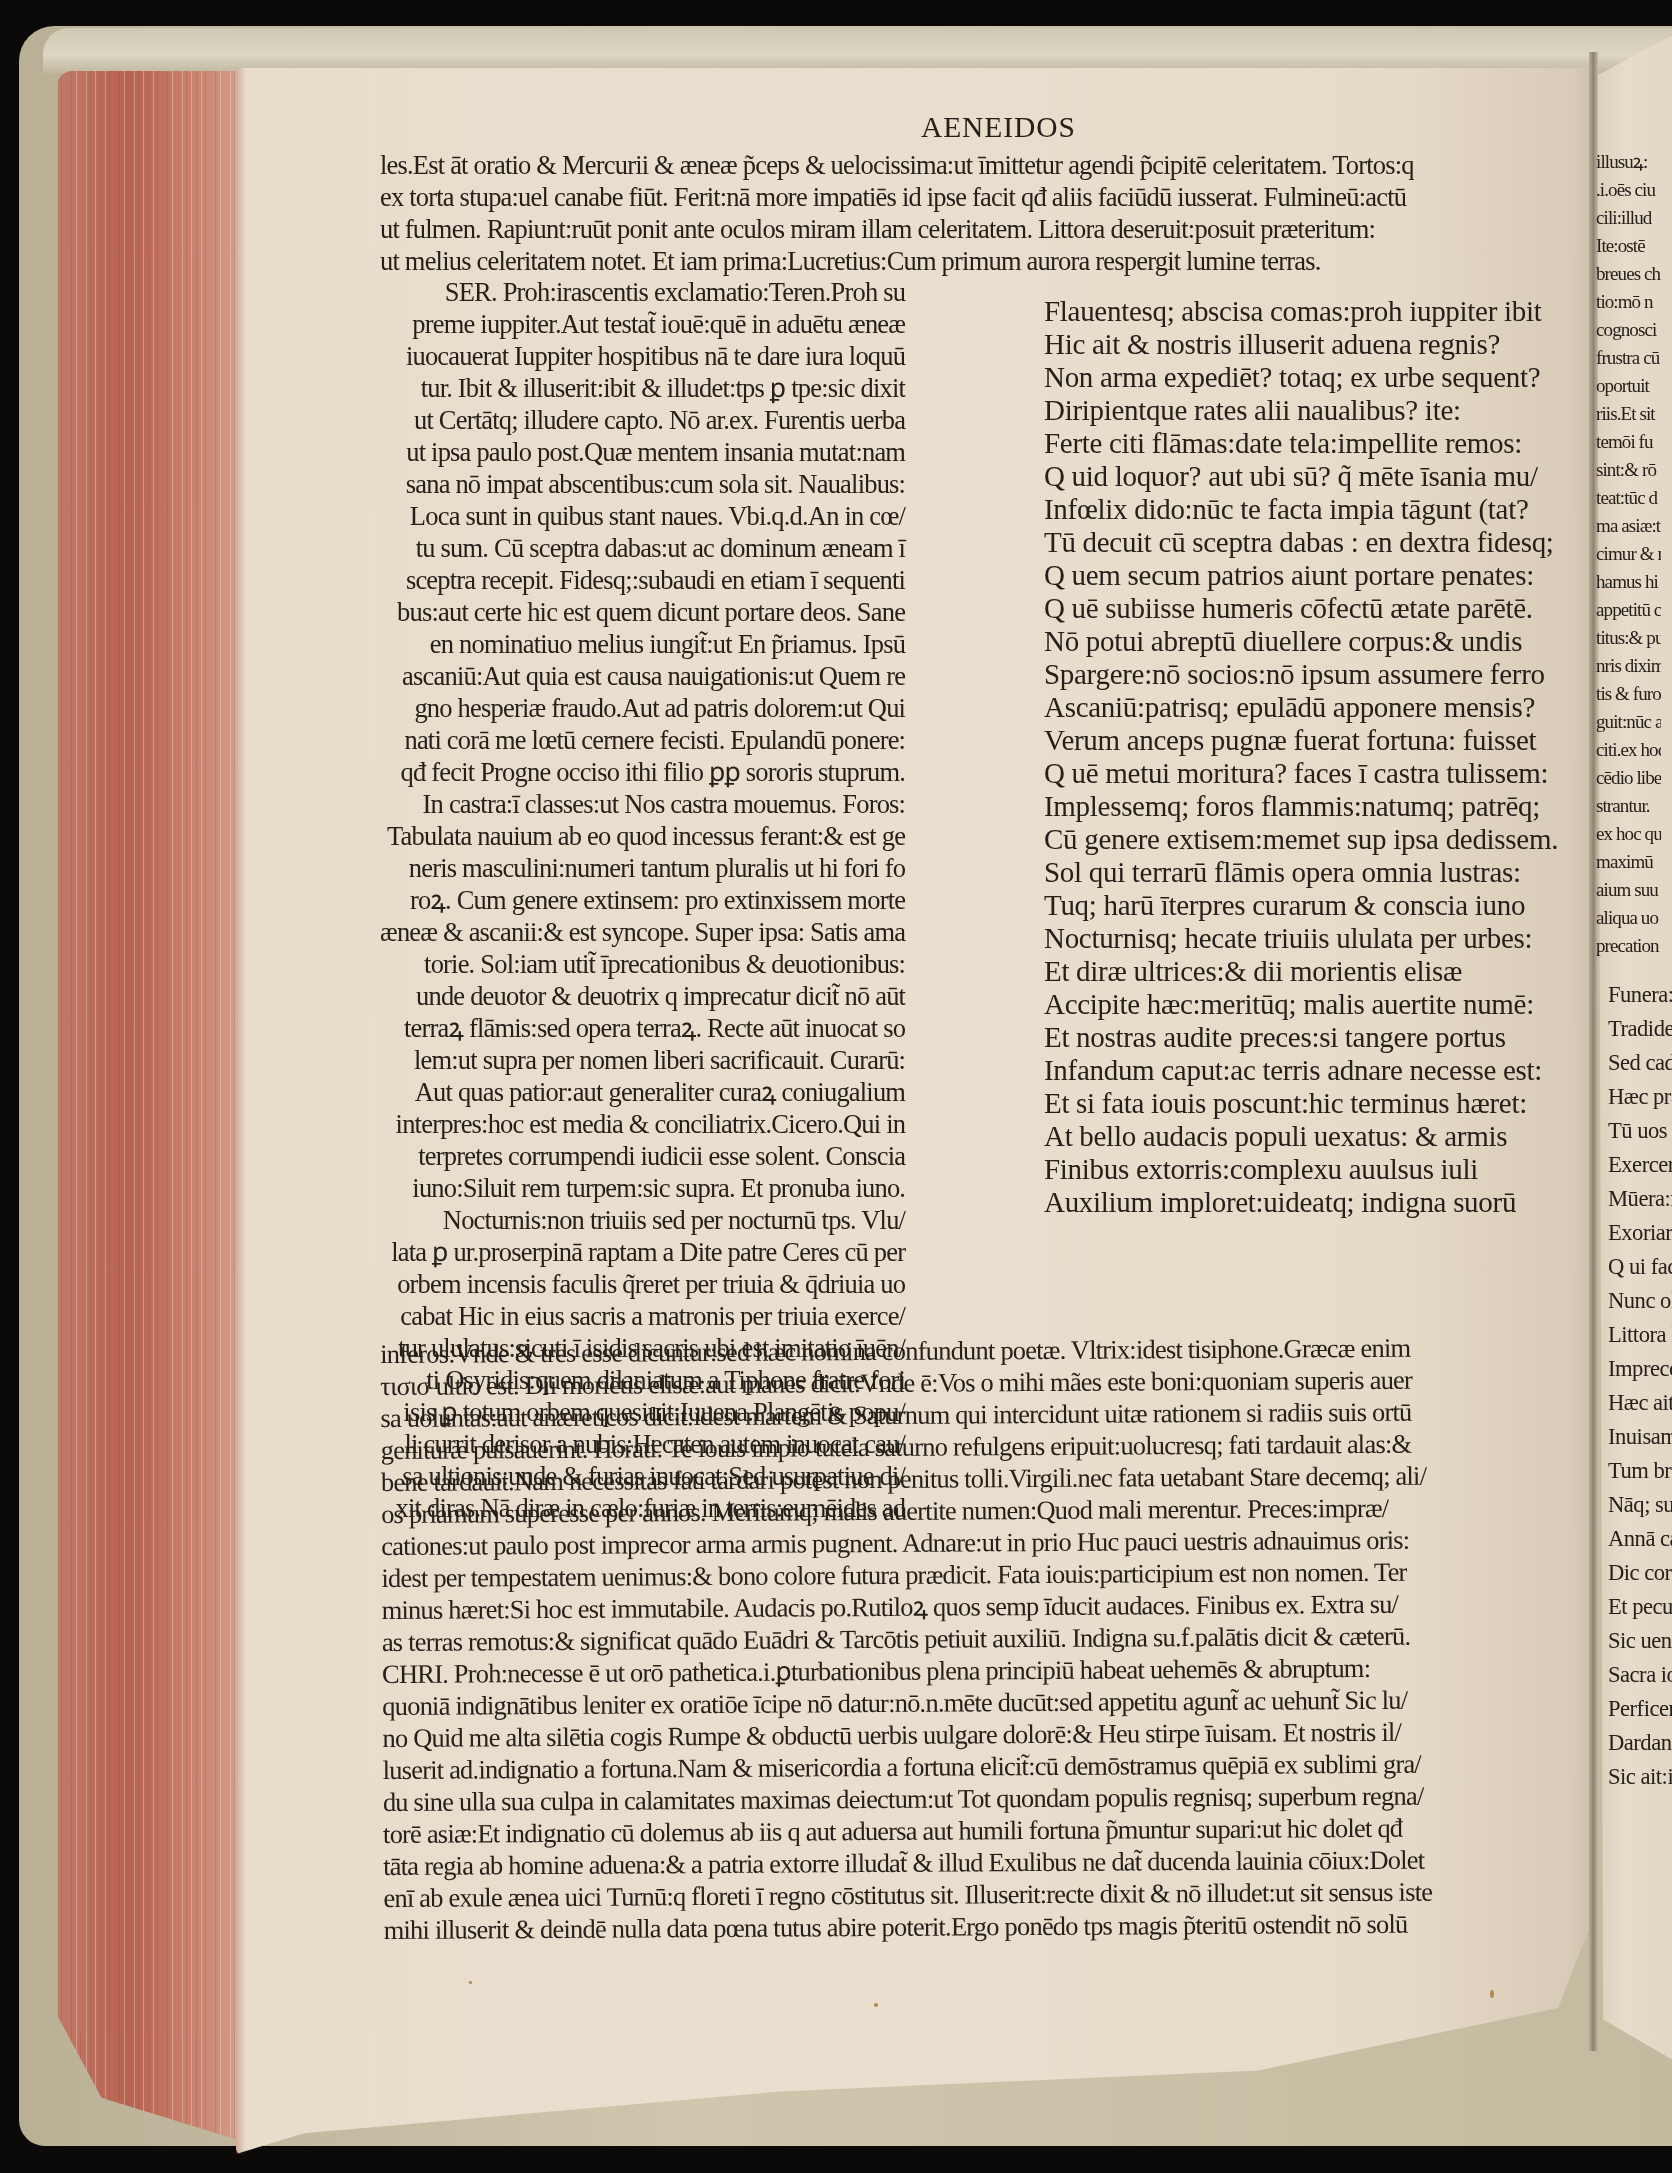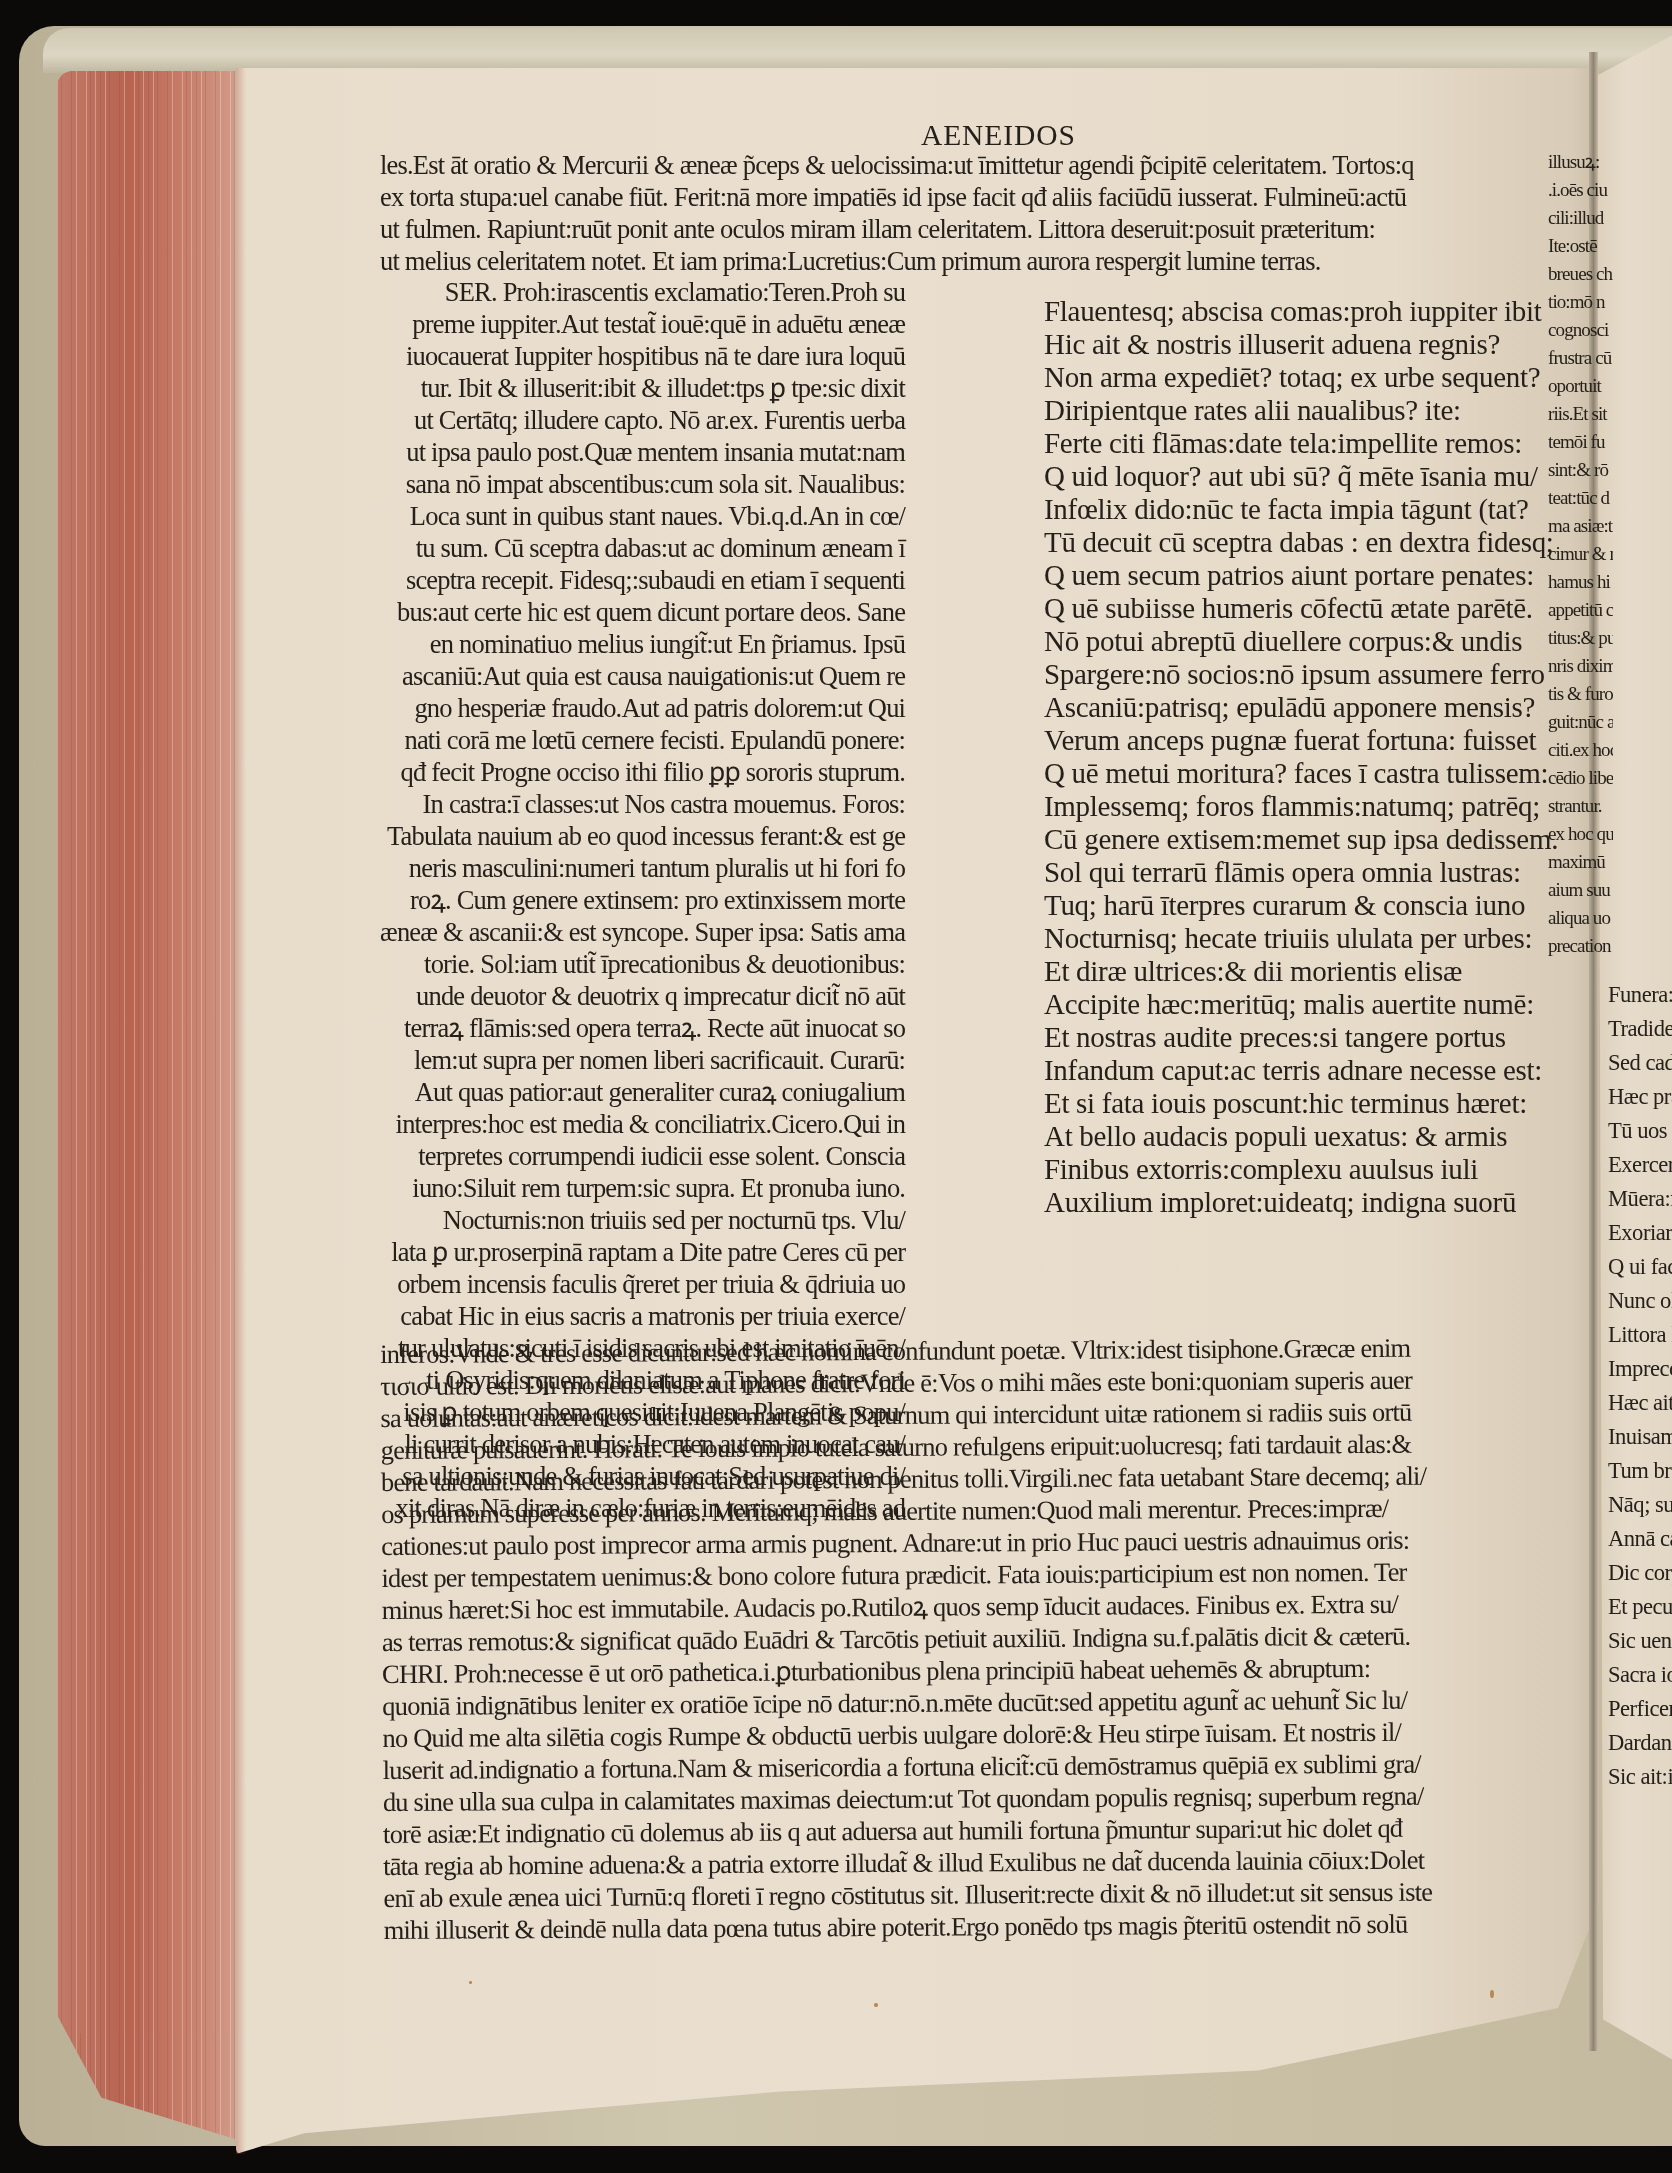--- a/index.html
+++ b/index.html
@@ -47,34 +47,34 @@
     }
     .facing-page {
       position: absolute; left: 1597px; top: 35px; width: 76px; height: 2025px;
       background: linear-gradient(90deg, #ddd1bd 0%, #e7dccb 40%, #e2d6c4 100%);
       clip-path: polygon(0 2%, 100% 0, 100% 100%, 8% 98%);
     }
     .ink { color: #26201b; }
 
     .header {
       position: absolute; left: 921px; top: 111px;
-      font-size: 29.5px; letter-spacing: 0.9px; font-weight: 400; margin-top: 8px;
+      font-size: 29.5px; letter-spacing: 0.9px; font-weight: 400;
     }
     .text-block {
       position: absolute; font-size: 26.5px; line-height: 32px;
       white-space: nowrap; letter-spacing: -0.8px;
     }
     .text-block div { height: 32px; }
     #intro { left: 380px; top: 149px; }
     #comment-left { left: 380px; top: 276px; text-align: right; }
     #verse { left: 1034px; top: 295px; font-size: 29px; line-height: 33px; letter-spacing: -0.3px; }
     #verse div { height: 33px; margin-left: 10px; }
     #comment-full { left: 380px; top: 1338px; transform: rotate(-0.35deg); transform-origin: left top; }
     #facing-text {
-      left: 1548px; top: 148px; font-size: 19px; line-height: 28px; letter-spacing: -0.9px;
+      left: 1596px; top: 148px; font-size: 19px; line-height: 28px; letter-spacing: -0.9px;
       width: 65px; overflow: hidden;
     }
     #facing-text div { height: 28px; }
     #facing-verse {
       left: 1608px; top: 978px; font-size: 22.6px; line-height: 34px; letter-spacing: -0.5px;
       width: 65px; overflow: hidden;
     }
     #facing-verse div { height: 34px; }
     .spot { position: absolute; border-radius: 50%; background: #b88a57; }
   </style>

